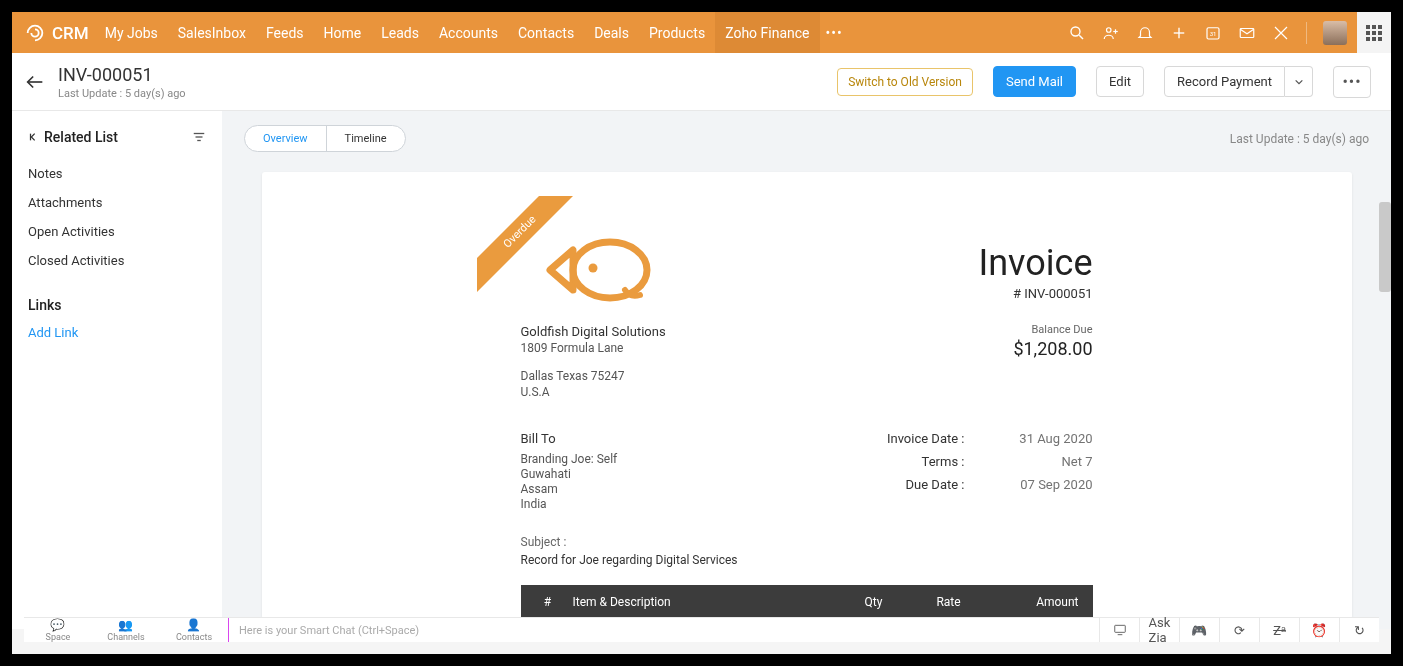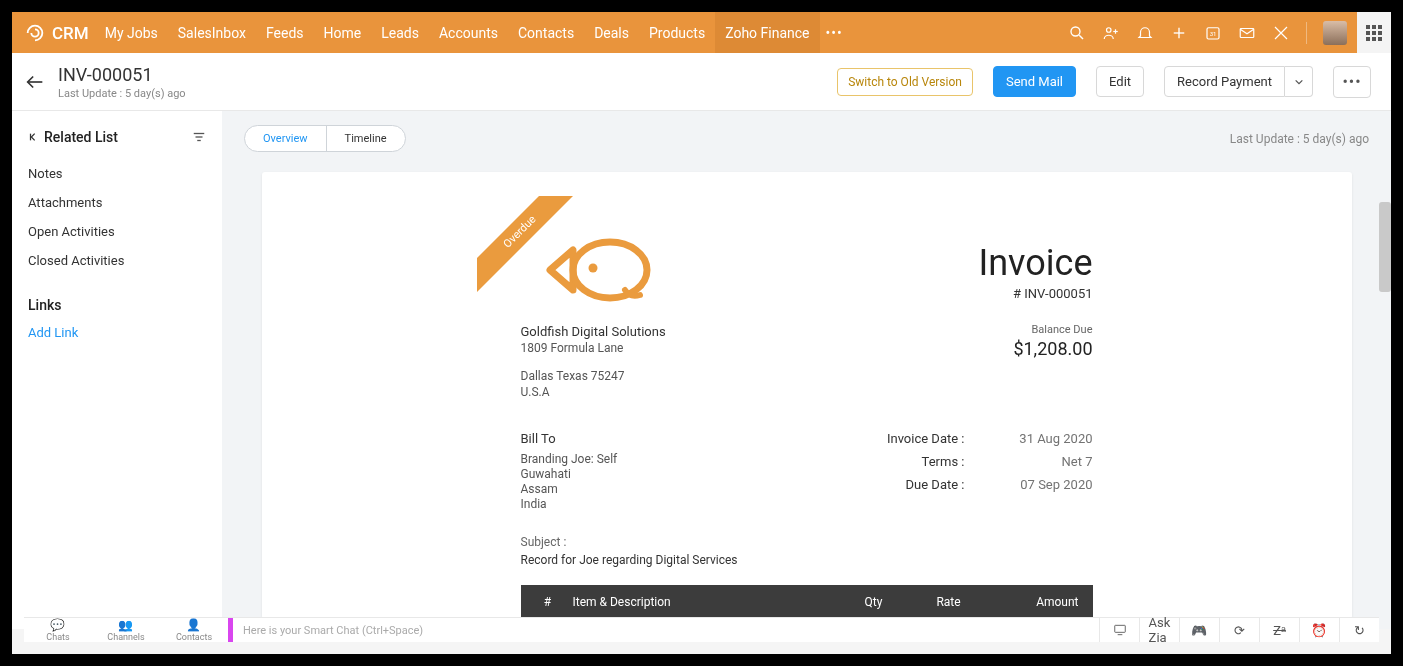--- a/index.html
+++ b/index.html
@@ -93,21 +93,21 @@
 .items-header .col-amt { width: 90px; text-align: right; }
 
 
 .scroll-thumb { position: absolute; right: 0px; top: 190px; width: 12px; height: 90px; background: #c9c9c9; border-radius: 3px; }
 
 
 .bottom-bar { position: absolute; bottom: 12px; left: 12px; right: 12px; height: 25px; background: #fff; border-top: 1px solid #e8e8e8; display: flex; align-items: center; font-size: 10px; color: #888; }
 .bottom-bar .b-item { width: 68px; text-align: center; cursor: pointer; }
 .bottom-bar .b-item .bi-icon { font-size: 12px; color: #555; display: block; line-height: 1; }
 .bottom-bar .b-item .bi-label { font-size: 9px; }
-.bottom-bar .smart-chat { border-left: 5px solid #d946ef; padding: 0 10px; height: 100%; display: flex; align-items: center; color: #aaa; font-size: 11px; flex: 1; }
+.bottom-bar .smart-chat { border-left: 1px solid #d946ef; padding: 0 10px; height: 100%; display: flex; align-items: center; color: #aaa; font-size: 11px; flex: 1; }
 .bottom-bar .right-tools { display: flex; align-items: center; height: 100%; }
 .bottom-bar .tool { width: 40px; height: 100%; border-left: 1px solid #e8e8e8; display: flex; align-items: center; justify-content: center; cursor: pointer; color: #555; font-size: 13px; }
 .askzia { width: auto; padding: 0 10px; font-size: 11px; }
 
 svg { display: block; }
 </style>
 </head>
 <body>
 
 <div class="frame">
@@ -327,21 +327,21 @@
         </div>
       </div>
     </div>
   </div>
 
   <div class="scroll-thumb"></div>
 
   <div class="bottom-bar">
     <div class="b-item">
       <span class="bi-icon">💬</span>
-      <span class="bi-label">Chats</span>
+      <span class="bi-label">Space</span>
     </div>
     <div class="b-item">
       <span class="bi-icon">👥</span>
       <span class="bi-label">Channels</span>
     </div>
     <div class="b-item">
       <span class="bi-icon">👤</span>
       <span class="bi-label">Contacts</span>
     </div>
     <div class="smart-chat">Here is your Smart Chat (Ctrl+Space)</div>

